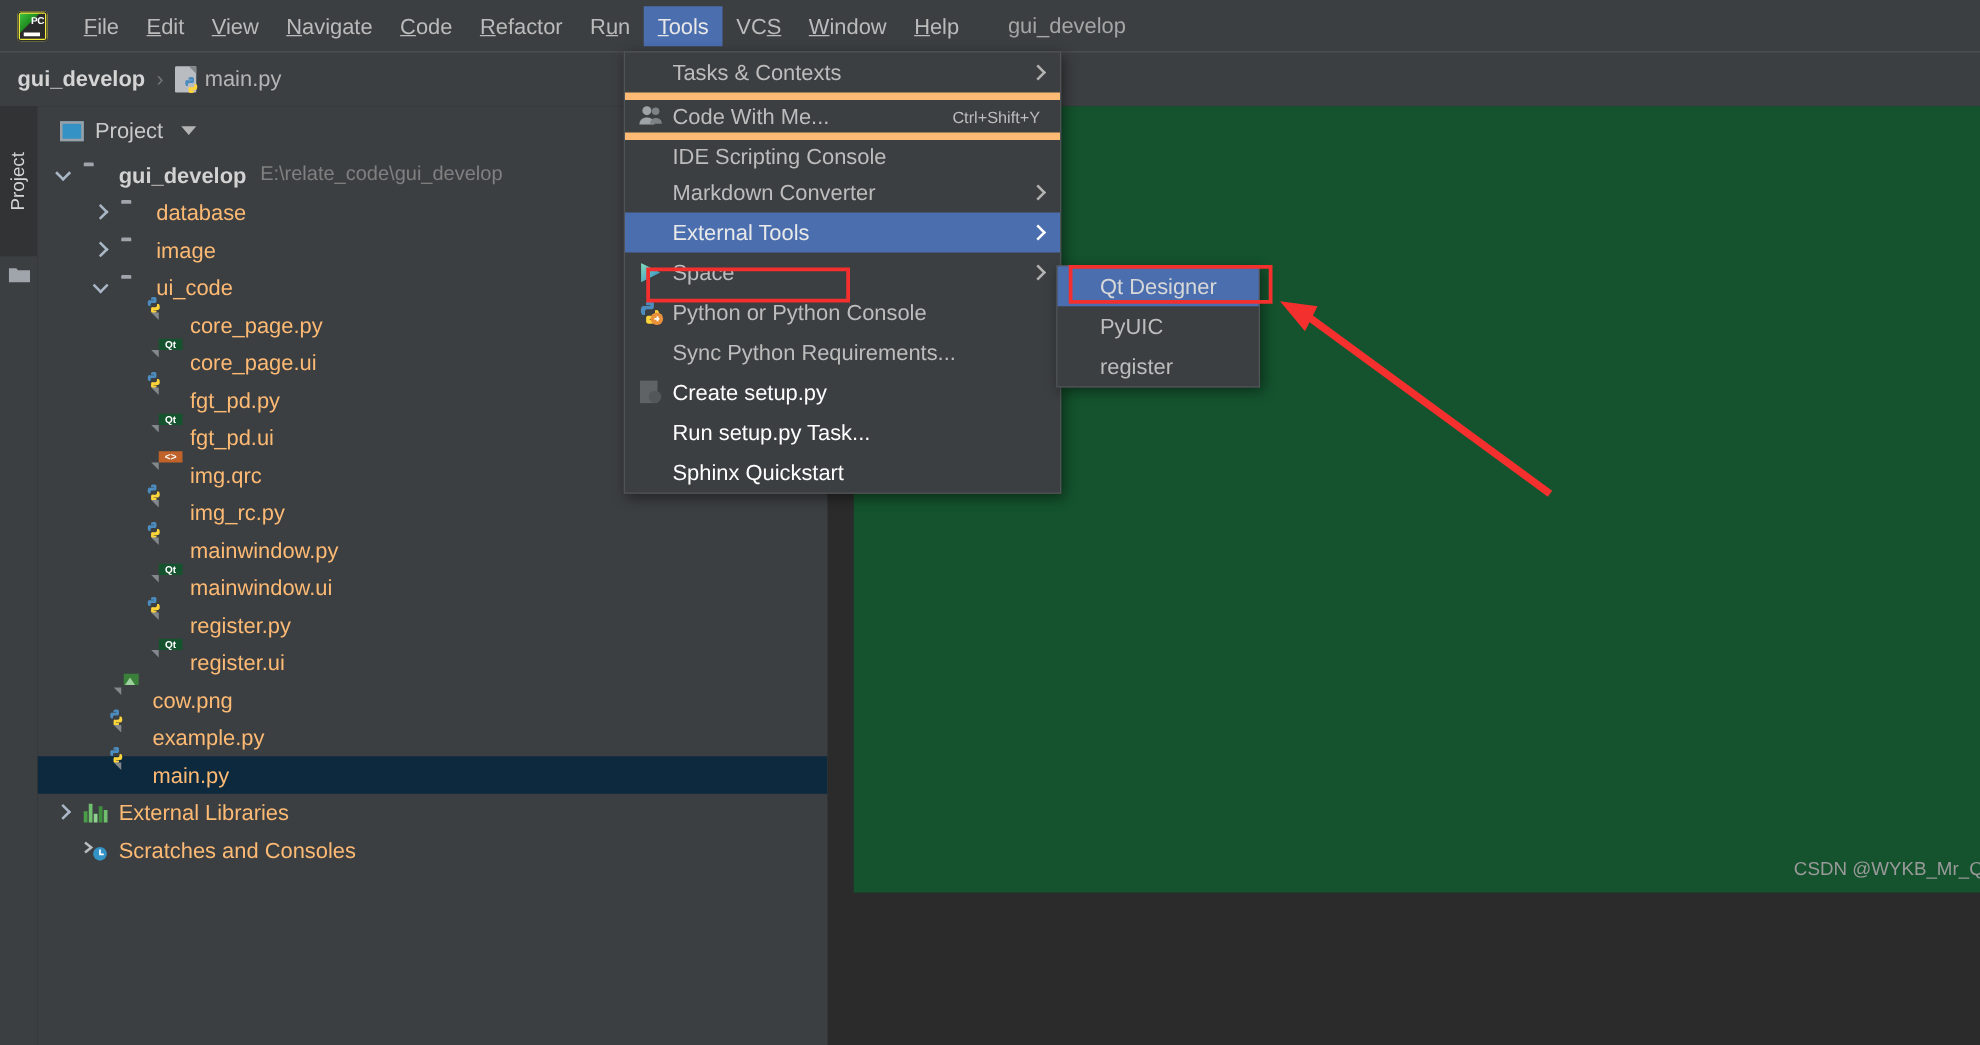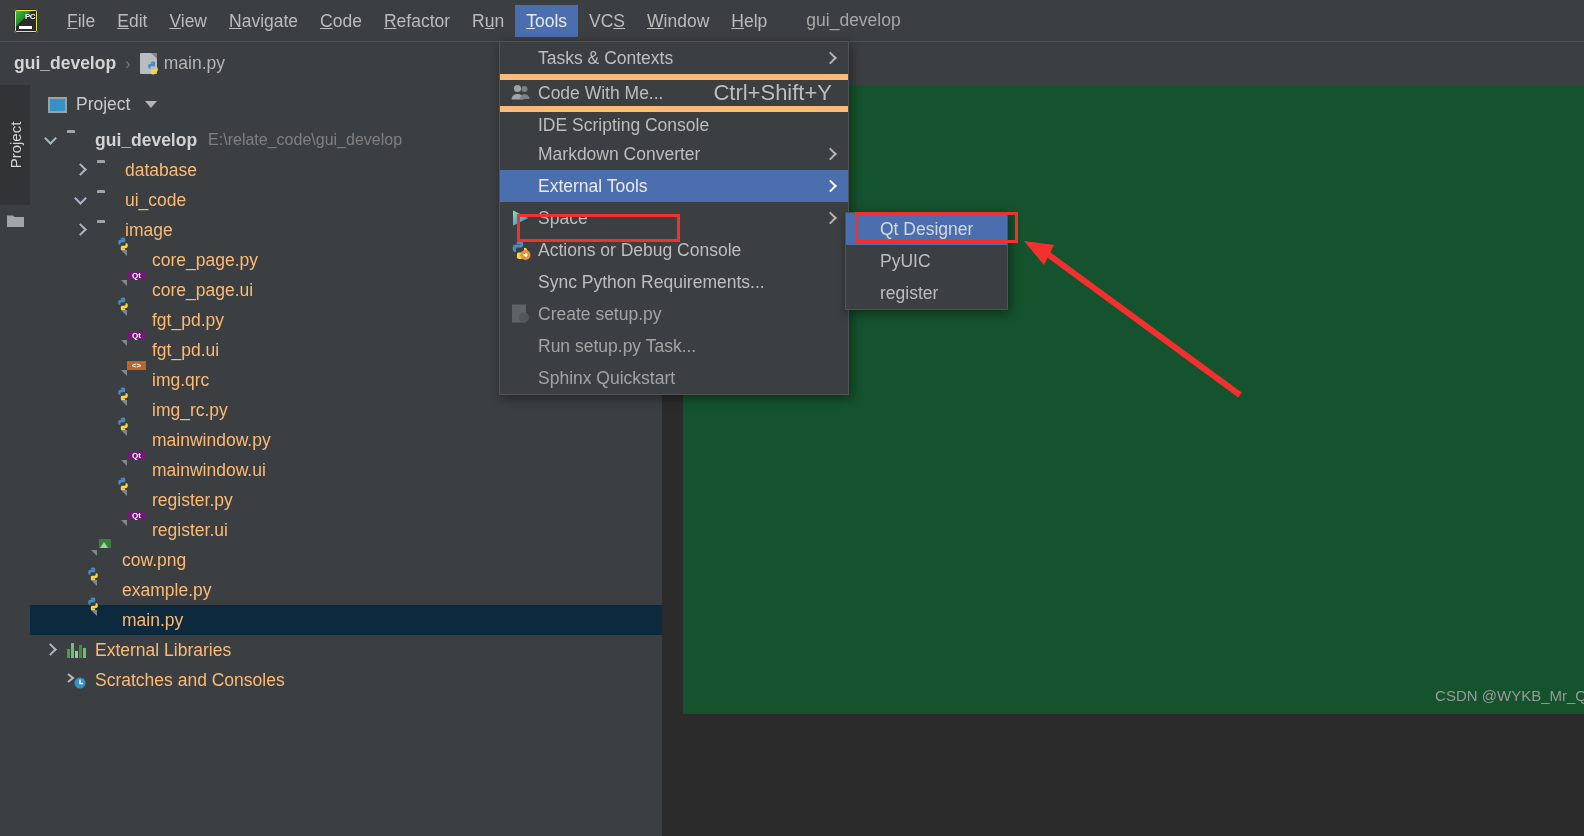--- a/index.html
+++ b/index.html
@@ -88,21 +88,21 @@
   
   .ico-folder{width:19px;height:15px;background:#9fa5ab;border-radius:1px;}
   .ico-folder:before{content:"";position:absolute;left:0;top:-3px;width:8px;height:3px;
     background:#9fa5ab;border-radius:1px 1px 0 0;}
   
   .sheet{width:17px;height:21px;background:#b9bdc1;border-radius:1px;position:relative;}
   .sheet:after{content:"";position:absolute;right:0;top:0;border-left:6px solid transparent;
     border-top:6px solid #83888c;}
   .badge{position:absolute;left:0;bottom:0;font-size:8px;line-height:9px;color:#fff;
     padding:0 2px;font-family:"Liberation Sans",sans-serif;font-weight:bold;}
-  .badge-qt{background:#701a75;width:15px;text-align:center;}
+  .badge-qt{background:#14532d;width:15px;text-align:center;}
   .badge-qrc{background:#c0632a;width:15px;text-align:center;}
   
   .py-badge{position:absolute;right:-3px;bottom:-1px;width:14px;height:14px;}
   
   .img-badge{position:absolute;left:2px;bottom:2px;width:12px;height:9px;background:#3a7f3a;}
   .img-badge:after{content:"";position:absolute;left:1px;bottom:0;border-left:4px solid transparent;
     border-right:4px solid transparent;border-bottom:6px solid #9ed39e;}
   
   .libs{width:19px;height:16px;display:flex;align-items:flex-end;gap:1.5px;}
   .libs i{display:block;width:3px;}
@@ -118,28 +118,28 @@
     position:absolute;left:499px;top:41px;width:350px;
     background:#3c3f41;border:1px solid #515457;box-sizing:border-box;
     box-shadow:2px 3px 10px rgba(0,0,0,.45);
   }
   .menu-row{
     height:32px;display:flex;align-items:center;position:relative;
     color:#bdbdbd;font-size:17.5px;white-space:nowrap;padding-left:38px;box-sizing:border-box;
   }
   .menu-row.sep-top{border-top:6px solid #fdba74;}
   .menu-row.hl{background:#4b6eaf;color:#e9e9e9;}
-  .menu-row.disabled{color:#a3a3a3;}
+  .menu-row.disabled{color:#ffffff;}
   .menu-row .m-ico{position:absolute;left:10px;top:50%;transform:translateY(-50%);
     width:21px;height:21px;}
   .menu-row .m-arrow{position:absolute;right:13px;top:50%;width:7px;height:7px;
     border-right:2px solid #b4b4b4;border-bottom:2px solid #b4b4b4;
     transform:translateY(-50%) rotate(-45deg);}
   .menu-row.hl .m-arrow{border-color:#fff;}
-  .menu-row .m-short{position:absolute;right:16px;color:#bdbdbd;font-size:22px;}
+  .menu-row .m-short{position:absolute;right:16px;color:#bdbdbd;font-size:13px;}
 
   
   #ext-submenu{
     position:absolute;left:845px;top:212px;width:163px;
     background:#3c3f41;border:1px solid #515457;box-sizing:border-box;
     box-shadow:2px 3px 10px rgba(0,0,0,.45);
   }
   .sub-row{height:32px;display:flex;align-items:center;padding-left:34px;
     color:#bdbdbd;font-size:17.5px;box-sizing:border-box;white-space:nowrap;}
   .sub-row.hl{background:#4b6eaf;color:#d8d8d8;}
@@ -226,29 +226,29 @@
         <span class="path">E:\relate_code\gui_develop</span>
       </div>
       <div class="row">
         <span style="display: inline-block; width: 44px; flex: 0 0 auto;"></span>
         <span class="arrow right" style="margin-right: 10px;"></span>
         <span class="ico" style="width: 19px; height: 15px; margin-right: 9px;"><span class="ico-folder"></span></span>
         <span class="label">database</span>
       </div>
       <div class="row">
         <span style="display: inline-block; width: 44px; flex: 0 0 auto;"></span>
+        <span class="arrow right" style="margin-right: 10px;"></span>
+        <span class="ico" style="width: 19px; height: 15px; margin-right: 9px;"><span class="ico-folder"></span></span>
+        <span class="label">image</span>
+      </div>
+      <div class="row">
+        <span style="display: inline-block; width: 44px; flex: 0 0 auto;"></span>
         <span class="arrow down" style="margin-right: 10px;"></span>
         <span class="ico" style="width: 19px; height: 15px; margin-right: 9px;"><span class="ico-folder"></span></span>
         <span class="label">ui_code</span>
-      </div>
-      <div class="row">
-        <span style="display: inline-block; width: 44px; flex: 0 0 auto;"></span>
-        <span class="arrow right" style="margin-right: 10px;"></span>
-        <span class="ico" style="width: 19px; height: 15px; margin-right: 9px;"><span class="ico-folder"></span></span>
-        <span class="label">image</span>
       </div>
       <div class="row">
         <span style="display: inline-block; width: 74px; flex: 0 0 auto;"></span>
         <span class="arrow" style="margin-right: 10px;"></span>
         <span class="ico" style="width: 17px; height: 21px;"><span class="sheet"><svg class="py-badge" viewBox="0 0 14 14">
               <path d="M7 0.6c-2.3 0-2.2 1-2.2 1v1.1h2.3v0.4H3.7s-1.5-.2-1.5 2.3c0 2.5 1.3 2.4 1.3 2.4h0.9V6.6s-.05-1.3 1.25-1.3h2.3s1.2 0.03 1.2-1.2V1.8S9.3 0.6 7 0.6z" fill="#4b8bbe"></path>
               <path d="M7 13.4c2.3 0 2.2-1 2.2-1v-1.1H6.9v-0.4h3.4s1.5 0.2 1.5-2.3c0-2.5-1.3-2.4-1.3-2.4h-0.9v1.2s0.05 1.3-1.25 1.3H6.05s-1.2-.03-1.2 1.2v2.3S4.7 13.4 7 13.4z" fill="#ffd43b"></path>
             </svg></span></span>
         <span class="label">core_page.py</span>
       </div>
@@ -414,21 +414,21 @@
       <span>Space</span>
       <span class="m-arrow"></span>
     </div>
     <div class="menu-row">
       <span class="m-ico"><svg viewBox="0 0 21 21">
           <path d="M10 1.5c-3.4 0-3.2 1.5-3.2 1.5v1.7h3.4v0.6H4.9s-2.2-.3-2.2 3.5 2 3.6 2 3.6h1.3V9.9s-.1-2 1.9-2h3.4s1.8 0 1.8-1.8V3.3S13.4 1.5 10 1.5z" fill="#4b8bbe"></path>
           <path d="M10 19.5c3.4 0 3.2-1.5 3.2-1.5v-1.7H9.8v-0.6h5.3s2.2.3 2.2-3.5-2-3.6-2-3.6h-1.3v2.5s.1 2-1.9 2H8.7s-1.8 0-1.8 1.8v2.8S6.6 19.5 10 19.5z" fill="#ffd43b"></path>
           <circle cx="15.5" cy="15.5" r="5" fill="#e8913a"></circle>
           <path d="M13.5 15.5h4M16 13.5v4" stroke="#fff" stroke-width="1.4"></path>
         </svg></span>
-      <span>Actions or Debug Console</span>
+      <span>Python or Python Console</span>
     </div>
     <div class="menu-row">
       <span>Sync Python Requirements...</span>
     </div>
     <div class="menu-row disabled">
       <span class="m-ico"><svg viewBox="0 0 21 21" opacity=".45">
           <rect x="2" y="1" width="14" height="18" fill="#8a8f93"></rect>
           <circle cx="14" cy="14" r="5" fill="#6f7478"></circle>
         </svg></span>
       <span>Create setup.py</span>

